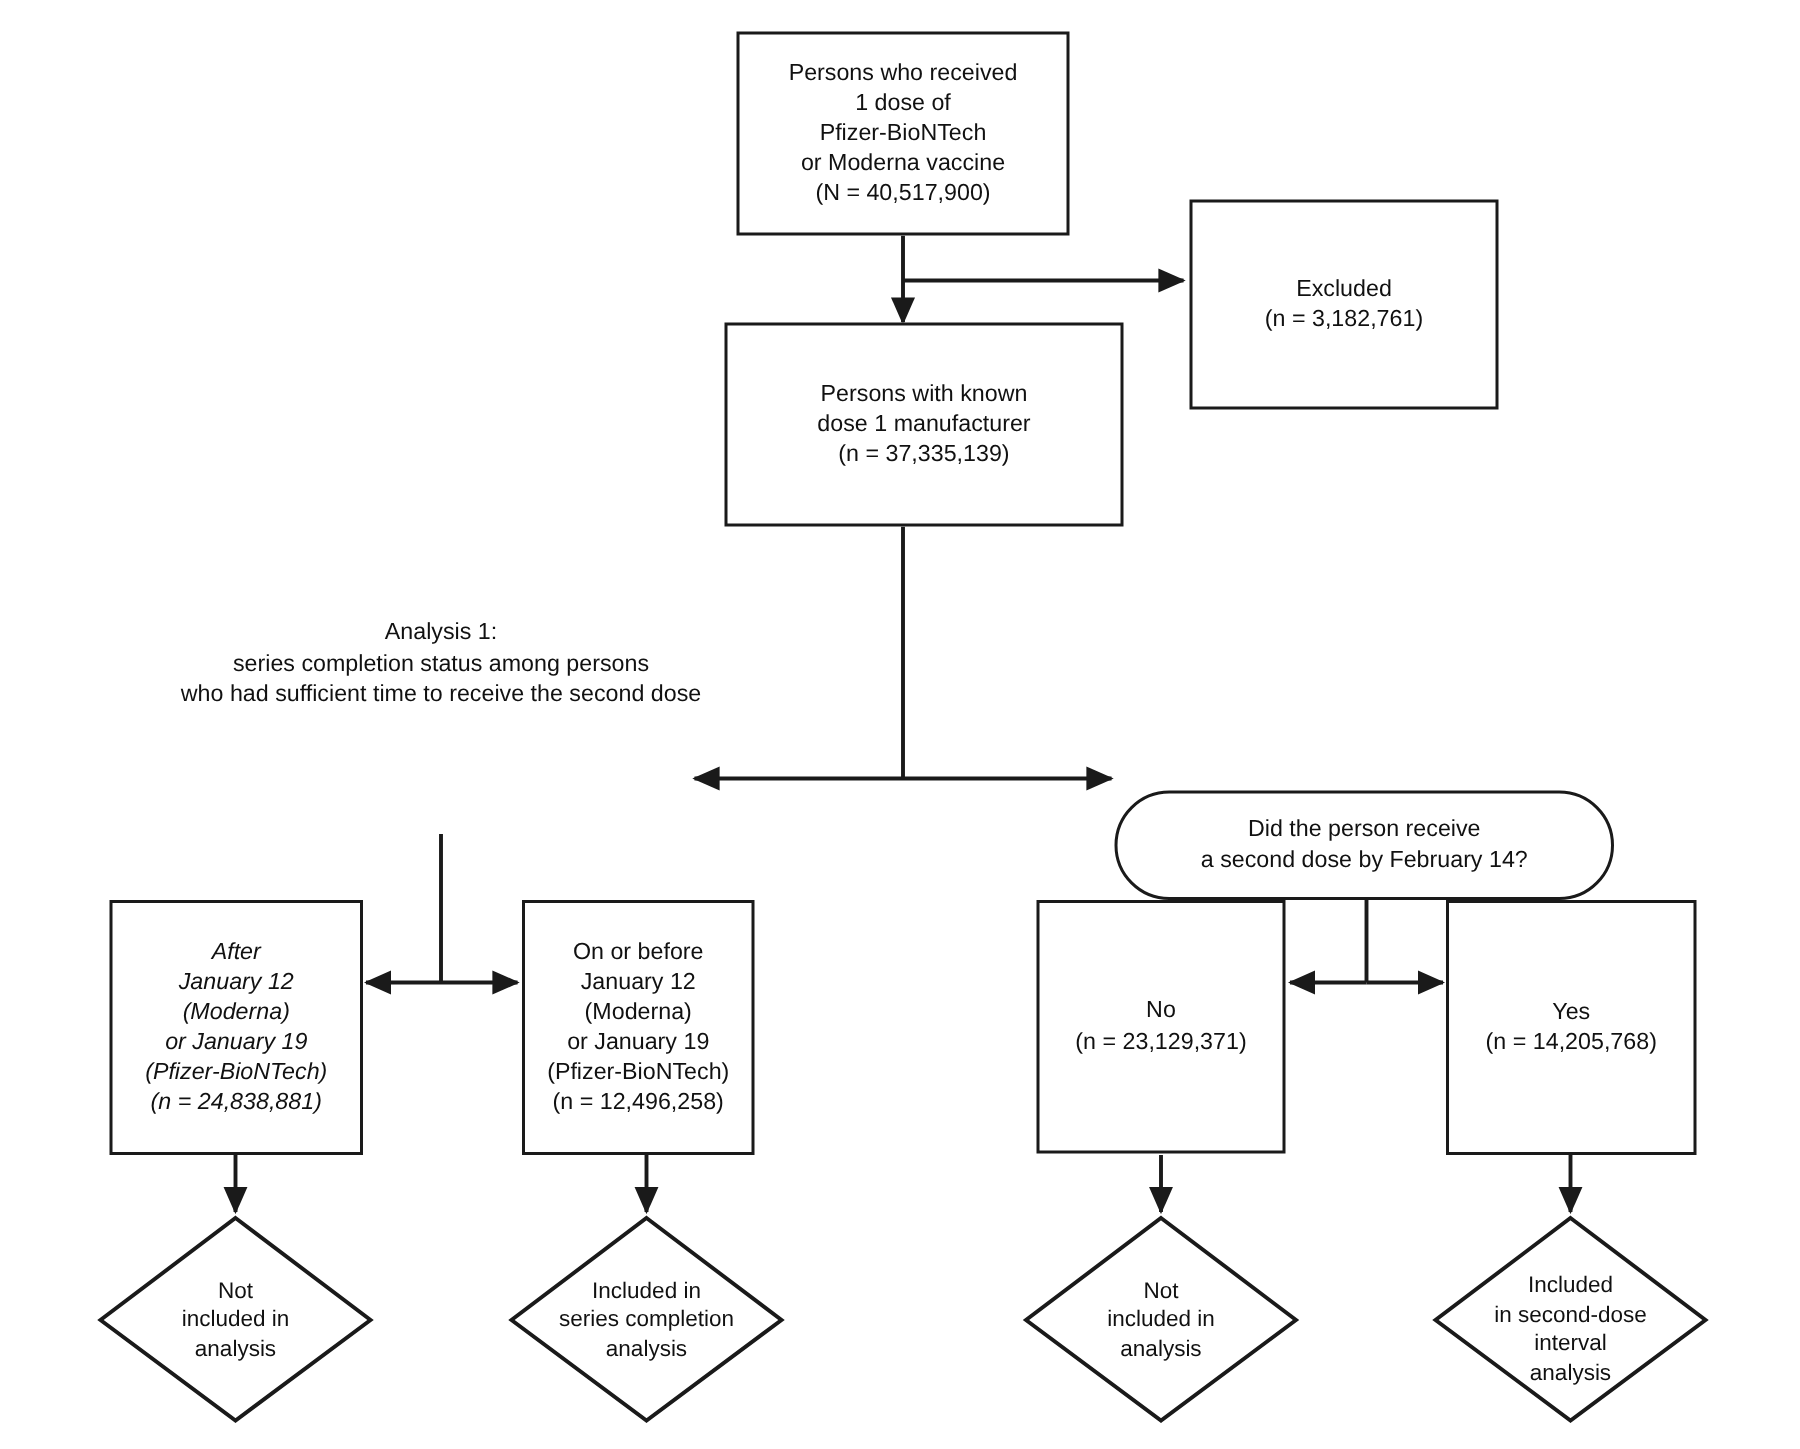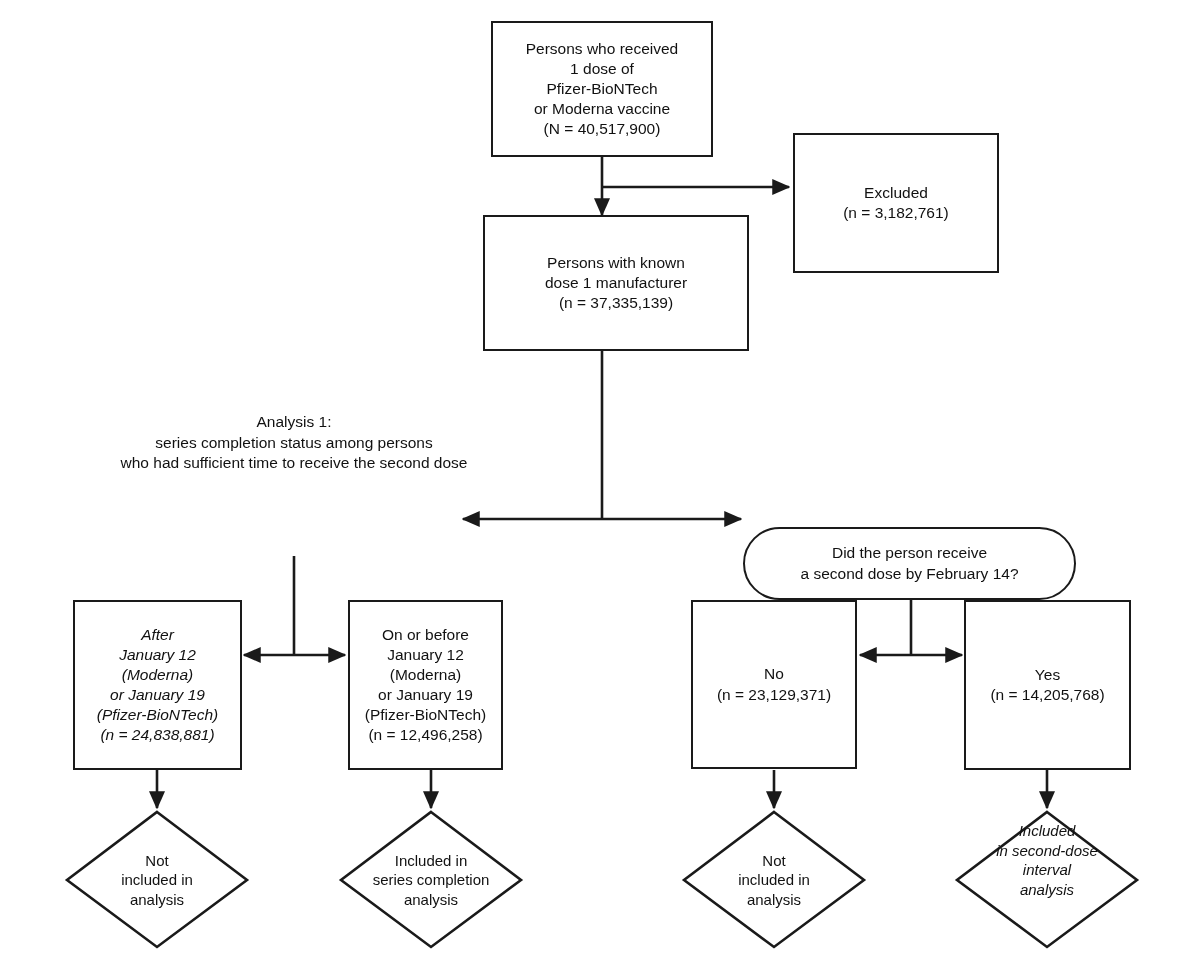--- a/index.html
+++ b/index.html
@@ -212,20 +212,20 @@
 series completion
 analysis</span>
   </div>
 
   <div class="node diamond-label" style="left:694px; top:835px; width:160px; height:90px;">
     <span>Not
 included in
 analysis</span>
   </div>
 
-  <div class="node diamond-label" style="left:965px; top:808px; width:164px; height:104px;font-style:italic;">
+  <div class="node diamond-label" style="left:965px; top:834px; width:164px; height:104px;">
     <span>Included
 in second-dose
 interval
 analysis</span>
   </div>
 
 </div>
 
 </body></html>

